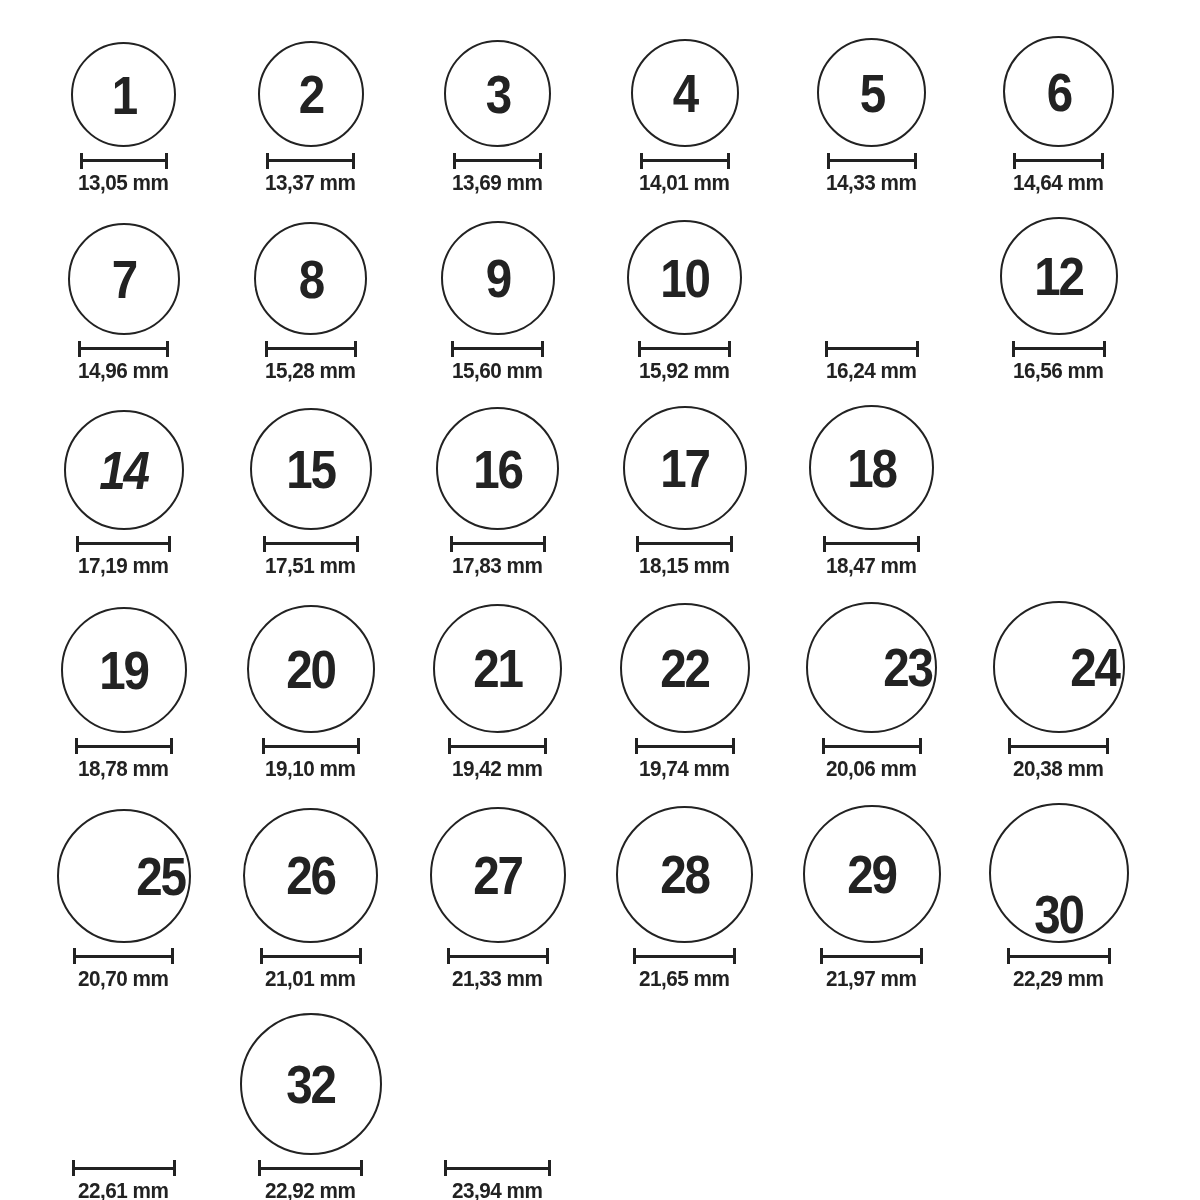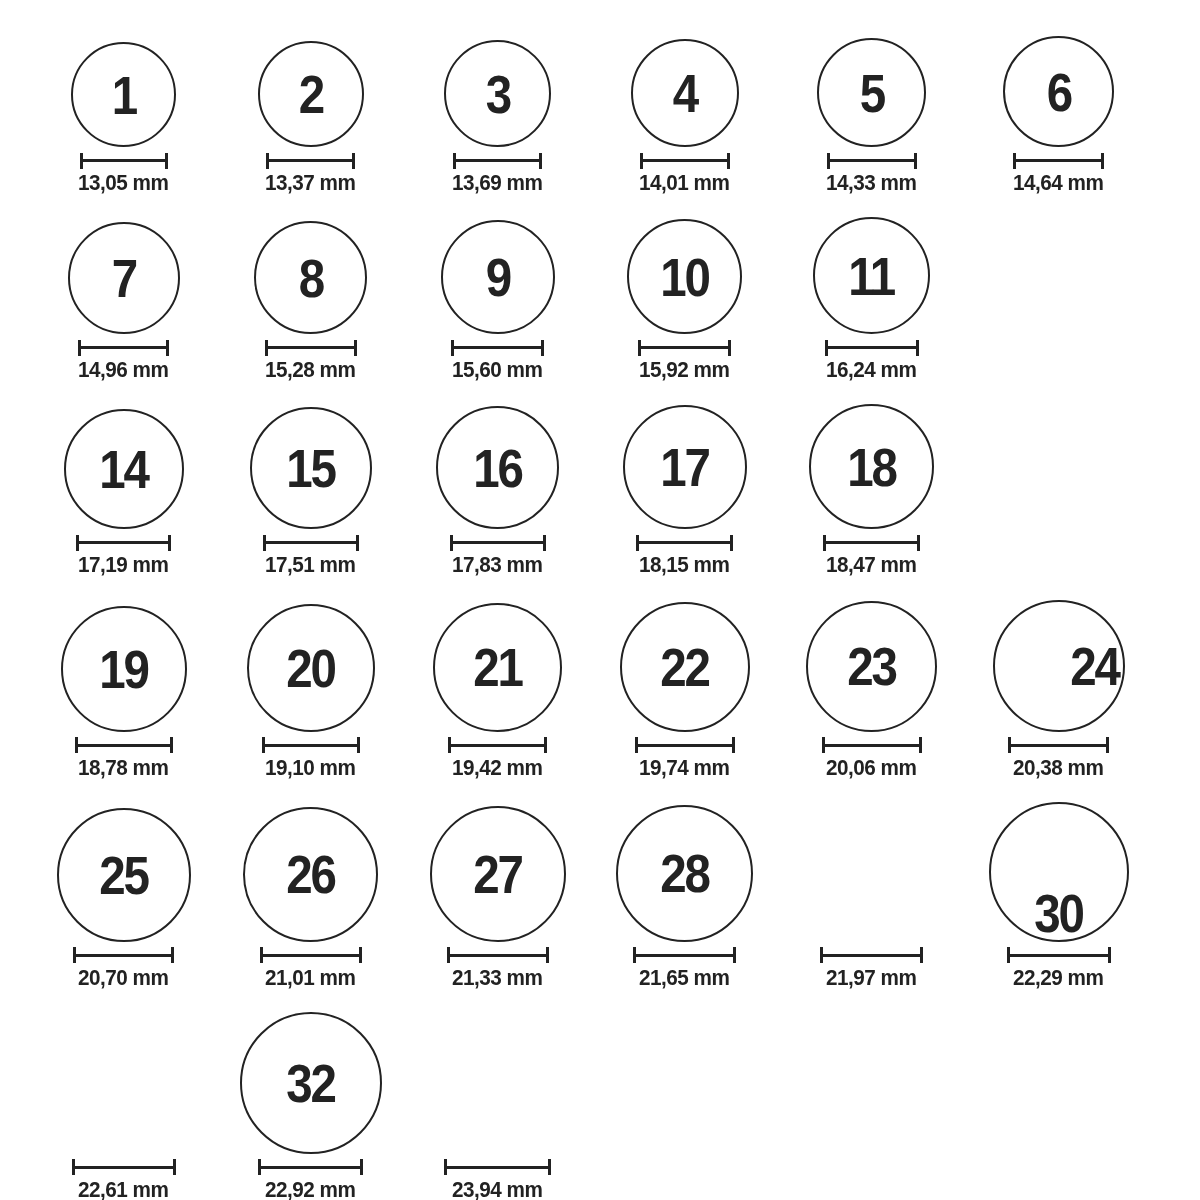--- a/index.html
+++ b/index.html
@@ -142,30 +142,34 @@
     <div class="label">15,60 mm</div>
   </div>
       <div class="cell">
     <div class="circle" style="width: 115px; height: 115px; text-align: right;">
       <span class="num">10</span>
     </div>
     <div class="measure" style="width: 93px;"></div>
     <div class="label">15,92 mm</div>
   </div>
       <div class="cell">
-    <div class="circle" style="width: 117px; height: 117px;">
-      <span class="num">11</span>
-    </div>
     <div class="measure" style="width: 94px;"></div>
     <div class="label">16,24 mm</div>
   </div>
-    </div>
-    <div class="row">
-      <div class="cell">
-    <div class="circle" style="width: 120px; height: 120px;">
+      <div class="cell">
+    <div class="circle" style="width: 118px; height: 118px;">
+      <span class="num">12</span>
+    </div>
+    <div class="measure" style="width: 94px;"></div>
+    <div class="label">16,56 mm</div>
+  </div>
+    </div>
+    <div class="row">
+      <div class="cell">
+    <div class="circle" style="width: 120px; height: 120px; font-style: italic;">
       <span class="num">14</span>
     </div>
     <div class="measure" style="width: 95px;"></div>
     <div class="label">17,19 mm</div>
   </div>
       <div class="cell">
     <div class="circle" style="width: 122px; height: 122px;">
       <span class="num">15</span>
     </div>
     <div class="measure" style="width: 96px;"></div>
@@ -216,37 +220,37 @@
     <div class="label">19,42 mm</div>
   </div>
       <div class="cell">
     <div class="circle" style="width: 130px; height: 130px;">
       <span class="num">22</span>
     </div>
     <div class="measure" style="width: 100px;"></div>
     <div class="label">19,74 mm</div>
   </div>
       <div class="cell">
-    <div class="circle" style="width: 131px; height: 131px;">
+    <div class="circle" style="width: 131px; height: 131px; justify-content: flex-end;">
       <span class="num">23</span>
     </div>
     <div class="measure" style="width: 100px;"></div>
     <div class="label">20,06 mm</div>
   </div>
       <div class="cell">
     <div class="circle" style="width: 132px; height: 132px; justify-content: flex-end;">
       <span class="num">24</span>
     </div>
     <div class="measure" style="width: 101px;"></div>
     <div class="label">20,38 mm</div>
   </div>
     </div>
     <div class="row">
       <div class="cell">
-    <div class="circle" style="width: 134px; height: 134px;">
+    <div class="circle" style="width: 134px; height: 134px; justify-content: flex-end;">
       <span class="num">25</span>
     </div>
     <div class="measure" style="width: 101px;"></div>
     <div class="label">20,70 mm</div>
   </div>
       <div class="cell">
     <div class="circle" style="width: 135px; height: 135px;">
       <span class="num">26</span>
     </div>
     <div class="measure" style="width: 102px;"></div>
@@ -260,20 +264,23 @@
     <div class="label">21,33 mm</div>
   </div>
       <div class="cell">
     <div class="circle" style="width: 137px; height: 137px;">
       <span class="num">28</span>
     </div>
     <div class="measure" style="width: 103px;"></div>
     <div class="label">21,65 mm</div>
   </div>
       <div class="cell">
+    <div class="circle" style="width: 138px; height: 138px;">
+      <span class="num">29</span>
+    </div>
     <div class="measure" style="width: 103px;"></div>
     <div class="label">21,97 mm</div>
   </div>
       <div class="cell">
     <div class="circle" style="width: 140px; height: 140px; align-items: flex-end;">
       <span class="num">30</span>
     </div>
     <div class="measure" style="width: 104px;"></div>
     <div class="label">22,29 mm</div>
   </div>

